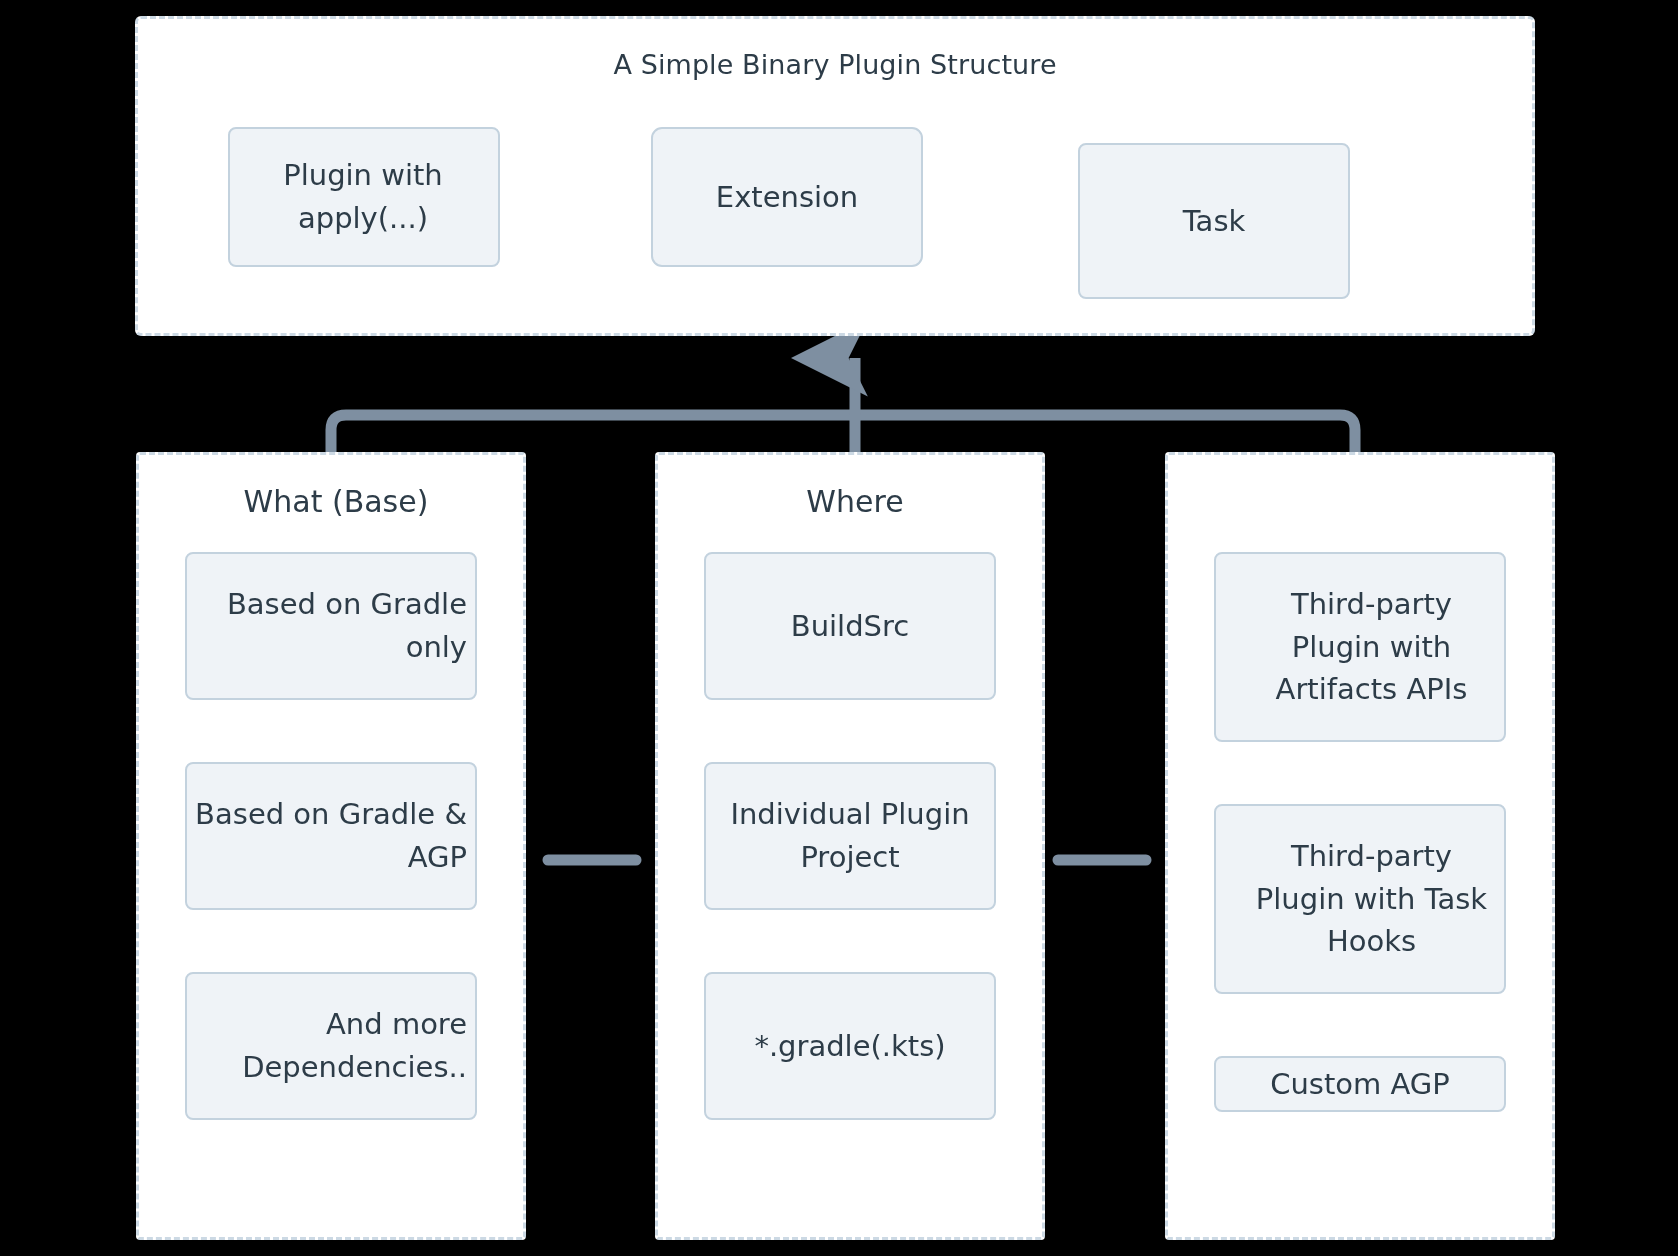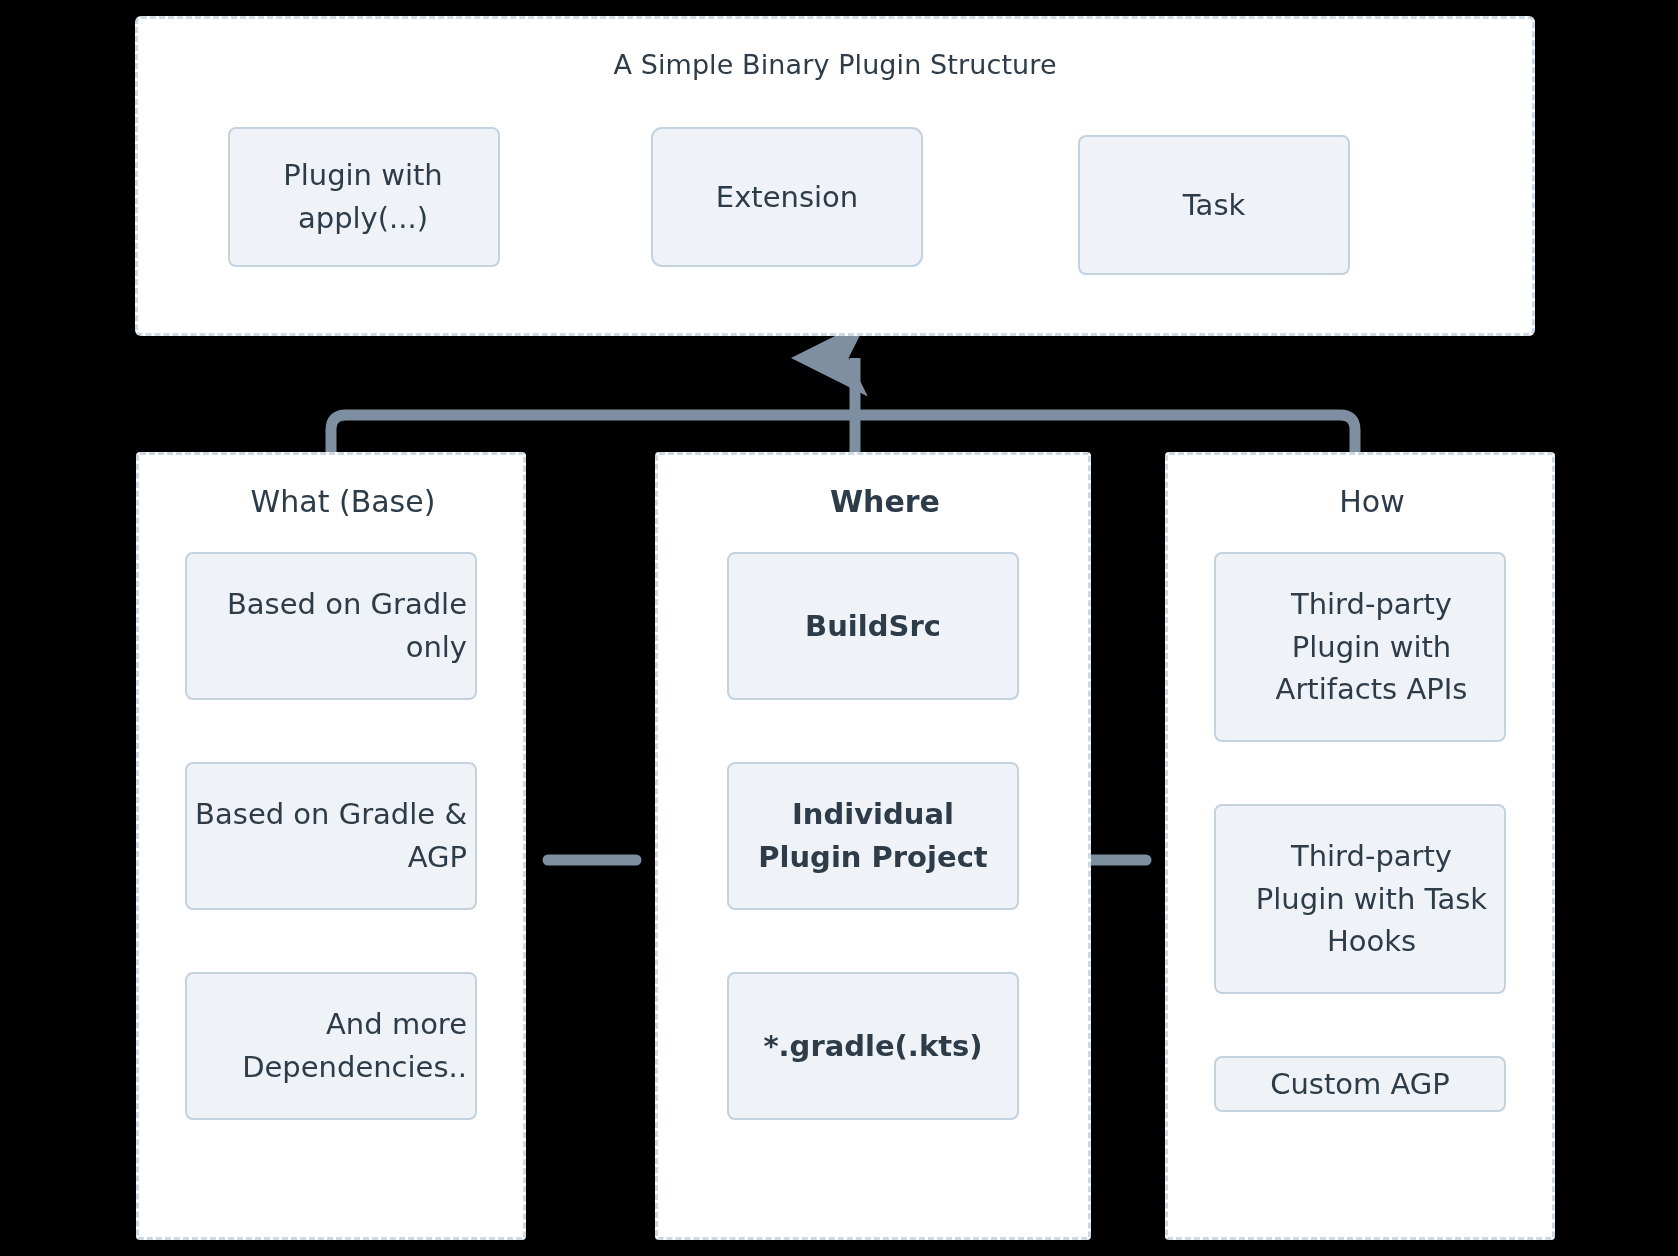--- a/index.html
+++ b/index.html
@@ -63,21 +63,21 @@
     text-align: center;
     color: #2d3c48;
     font-size: 29px;
     line-height: 1.48;
     padding: 4px 10px;
   }
 
   
   .node-plugin  { left: 90px;  top: 0;   width: 272px; height: 140px; padding-left: 8px; }
   .node-ext     { left: 513px; top: 0;   width: 272px; height: 140px; border-radius: 11px; }
-  .node-task    { left: 940px; top: 8px;   width: 272px; height: 140px; }
+  .node-task    { left: 940px; top: 16px;   width: 272px; height: 156px; }
 
   
   .connectors {
     position: absolute;
     left: 0;
     top: 0;
     width: 1678px;
     height: 1256px;
     pointer-events: none;
   }
@@ -86,26 +86,26 @@
   .column {
     position: absolute;
     top: 452px;
     height: 788px;
     background: #ffffff;
     border: 3px dashed #ccd9e4;
     border-radius: 4px;
     box-sizing: border-box;
   }
   .col-what  { left: 136px;  width: 390px; }
-  .col-where { left: 655px;  width: 436px; font-weight: bold; }
+  .col-where { left: 655px;  width: 390px; }
   .col-how   { left: 1165px; width: 390px; }
 
   .col-title {
     position: absolute;
-    left: 12px;
+    left: 5px;
     top: 29px;
     width: 100%;
     text-align: center;
     font-size: 30px;
     color: #2d3c48;
   }
 
   .col-items {
     position: absolute;
     left: 0;
@@ -202,21 +202,20 @@
       <div class="item m1">
         <span>Individual Plugin Project</span>
       </div>
       <div class="item">
         <span>*.gradle(.kts)</span>
       </div>
     </div>
   </div>
 
   <div class="column col-how">
-    <div class="col-title">How</div>
     <div class="col-items">
       <div class="item h3">
         <span>Third-party Plugin with Artifacts APIs</span>
       </div>
       <div class="item h3">
         <span>Third-party Plugin with Task Hooks</span>
       </div>
       <div class="item h1">
         <span>Custom AGP</span>
       </div>

